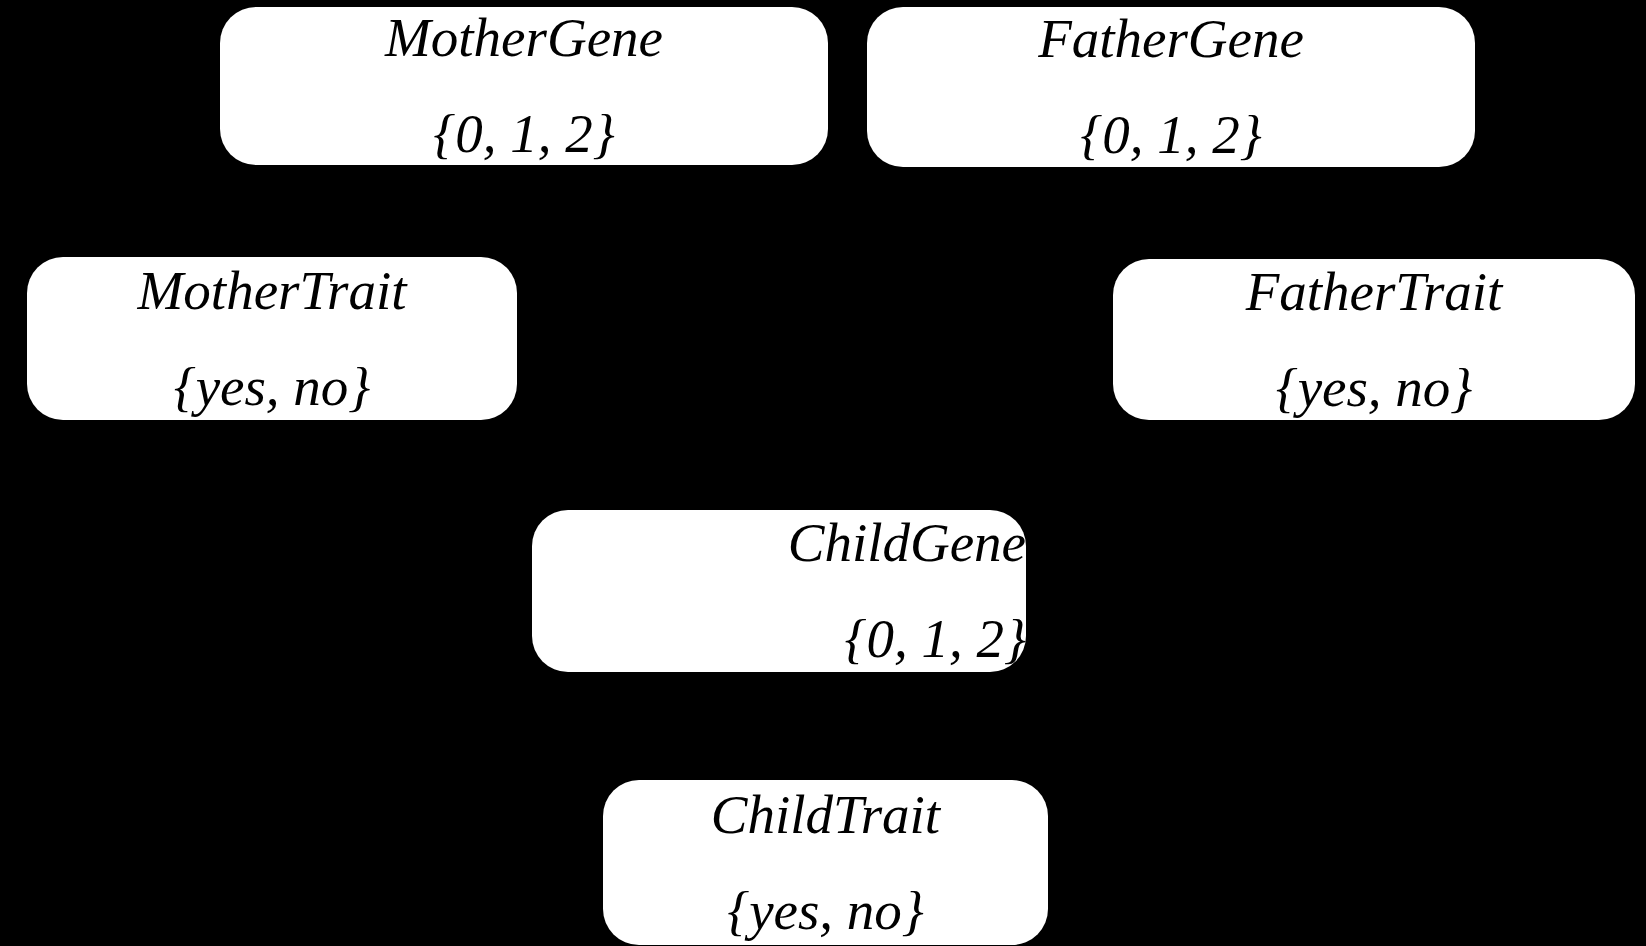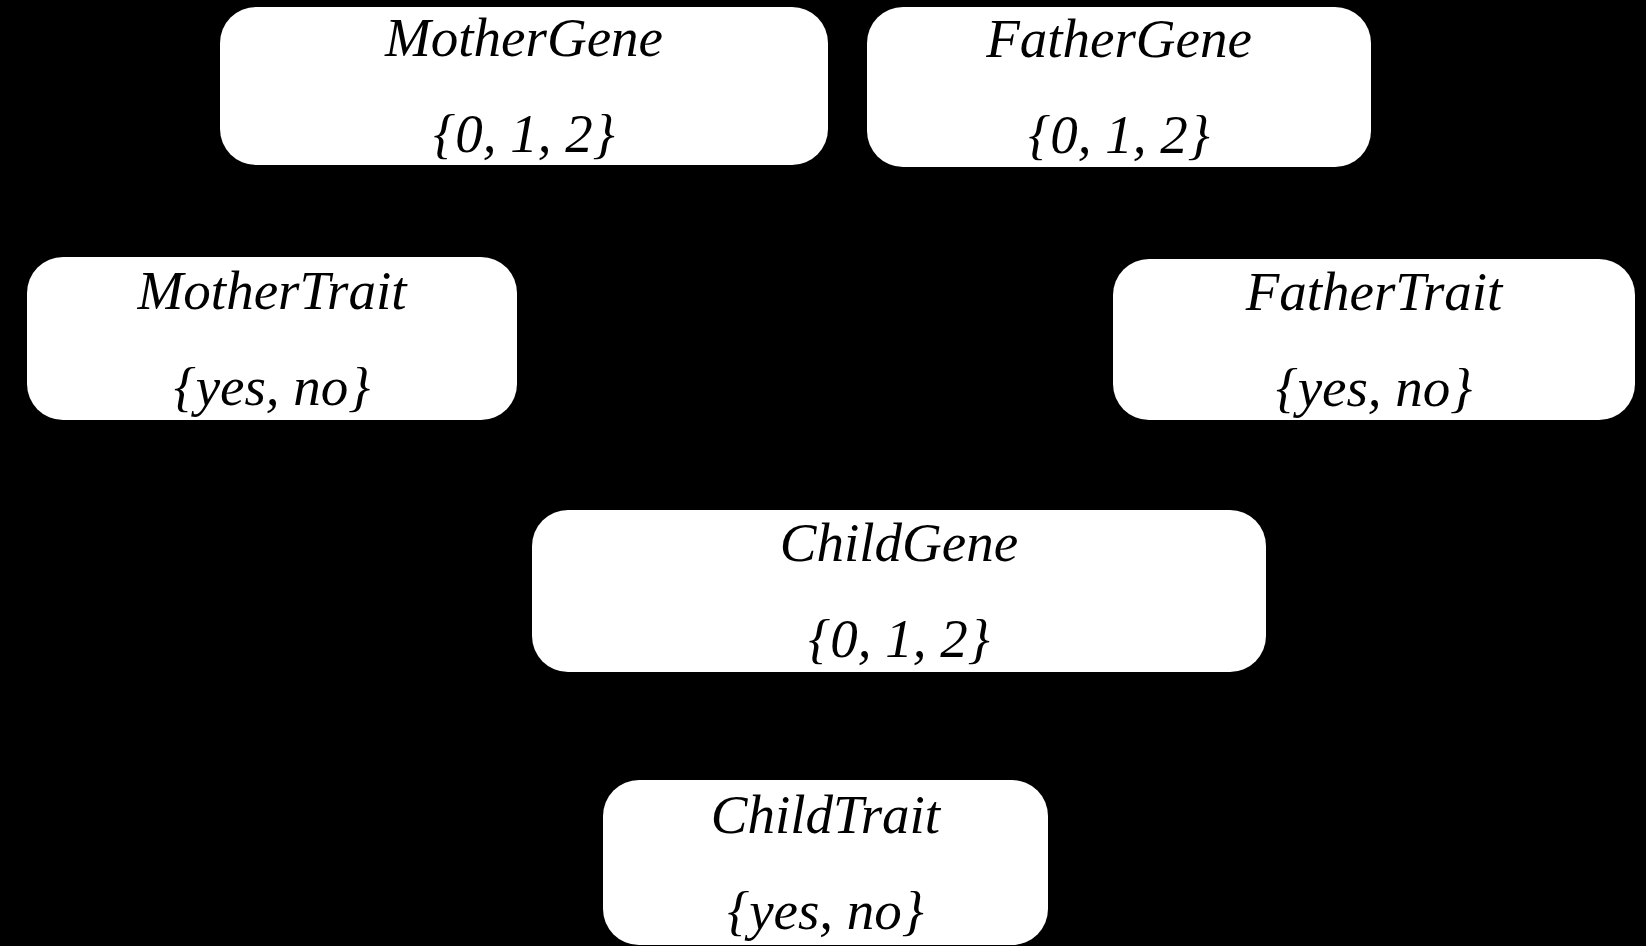--- a/index.html
+++ b/index.html
@@ -30,24 +30,24 @@
     line-height: 72px;
     white-space: nowrap;
     gap: 24px;
   }
   .node .node-label,
   .node .node-values {
     display: block;
   }
   
   .node.mother-gene  { left: 220px;  top: 7px;   width: 608px; height: 158px; }
-  .node.father-gene  { left: 867px;  top: 7px;   width: 504px; height: 160px; font-family: Liberation Serif, serif; }
+  .node.father-gene  { left: 867px;  top: 7px;   width: 608px; height: 160px; font-family: Liberation Serif, serif; }
   .node.mother-trait { left: 7px;    top: 257px; width: 490px; height: 163px; margin-left: 20px; }
   .node.father-trait { left: 1113px; top: 259px; width: 522px; height: 161px; }
-  .node.child-gene   { left: 532px;  top: 510px; width: 734px; height: 162px; }
+  .node.child-gene   { left: 532px;  top: 510px; width: 494px; height: 162px; align-items: flex-end; }
   .node.child-trait  { left: 603px;  top: 780px; width: 445px; height: 165px; }
 </style>
 </head>
 <body>
 
 <div class="canvas">
 
   <div class="node mother-gene">
     <span class="node-label">MotherGene</span>
     <span class="node-values">{0, 1, 2}</span>

